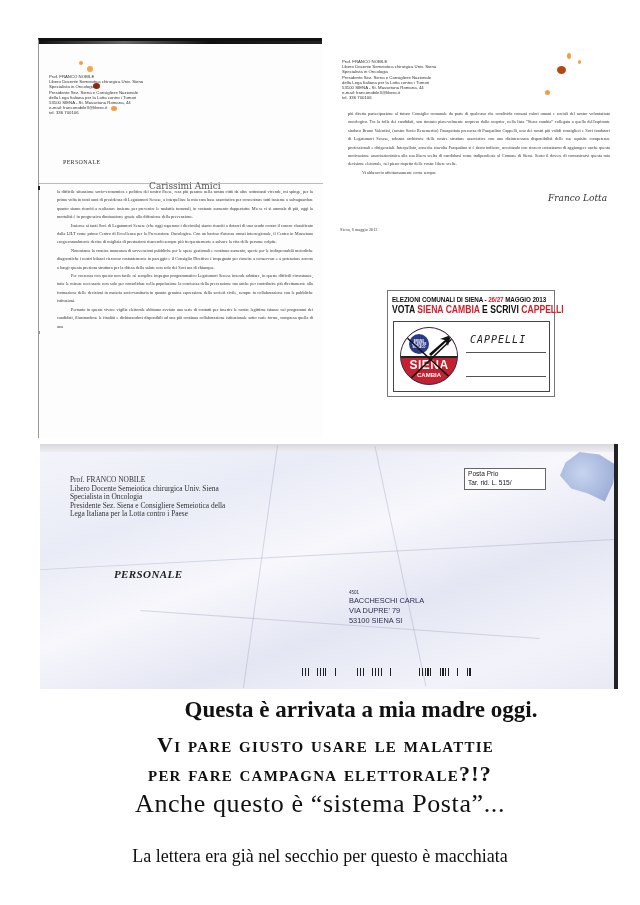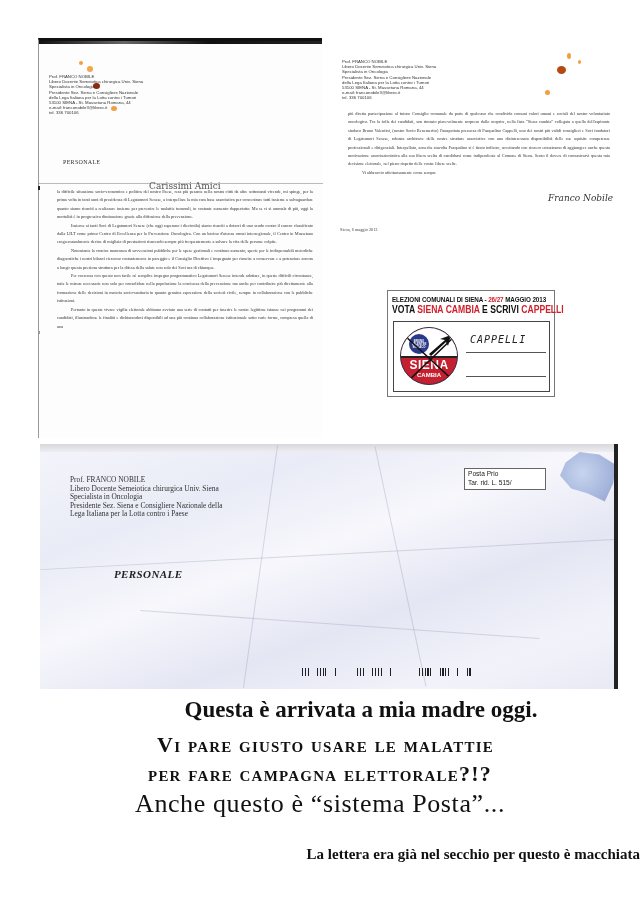--- a/index.html
+++ b/index.html
@@ -103,21 +103,21 @@
     .barcode { position: absolute; top: 224px; height: 8px; display: flex; gap: 1.6px; align-items: flex-end; }
     .barcode span { display: block; width: 1.2px; height: 8px; background: #222; }
     .barcode span.gap { background: transparent; width: 5px; }
 
     
     .caption { position: absolute; left: 0; width: 640px; text-align: center; font-family: "Liberation Serif", serif; color: #111; }
     .cap1 { top: 697px; font-size: 23px; font-weight: bold; margin-left: 41px; }
     .cap2 { top: 732px; font-size: 22px; font-weight: bold; font-variant: small-caps; letter-spacing: 1.2px; padding-left: 11px; }
     .cap3 { top: 761px; font-size: 22px; font-weight: bold; font-variant: small-caps; letter-spacing: 1.2px; }
     .cap4 { top: 789px; font-size: 26px; font-weight: normal; letter-spacing: .6px; }
-    .cap5 { top: 846px; font-size: 15px; font-weight: bold; text-align: right; }
+    .cap5 { top: 846px; font-size: 18px; font-weight: normal; }
   </style>
 </head>
 <body>
 
 <div class="page1">
   <div class="stain" style="left:40px;top:20px;width:4px;height:4px;background:#f0a040;"></div>
   <div class="stain" style="left:48px;top:25px;width:6px;height:6px;background:#f3a64a;"></div>
   <div class="stain" style="left:54px;top:42px;width:7px;height:6px;background:#8a2a10;"></div>
   <div class="stain" style="left:72px;top:65px;width:6px;height:5px;background:#f0a040;"></div>
 
@@ -161,21 +161,21 @@
     <div>della Lega Italiana per la Lotta contro i Tumori</div>
     <div>53100 SIENA - St. Massetana Romana, 44</div>
     <div>e-mail: franconobile3@libero.it</div>
     <div>tel. 336 700106</div>
   </div>
 
   <div class="body-text body2">
     <p class="noindent">più diretta partecipazione al futuro Consiglio comunale da parte di qualcuno che condivida comuni valori umani e sociali del nostro volontariato oncologico. Tra la folla dei candidati, son rimasto piacevolmente sorpreso dallo scoprire, nella lista “Siena cambia” collegata a quella dell'aspirante sindaco Bruno Valentini, (nostro Socio Benemerito) l'inaspettata presenza di Pasqualino Cappelli, uno dei nostri più validi consiglieri e Soci fondatori di Legatumori Senese, robusta architrave delle nostre strutture associative con una disinteressata disponibilità delle sue squisite competenze professionali e dirigenziali. Interpellato, anneche stavolta Pasqualino si è tirato indietro, accettando con sincero entusiasmo di aggiungere anche questa motivazione associazionistica alla sua libera scelta di candidarsi come indipendente al Comune di Siena. Sento il dovere di comunicarvi questa mia decisione elettorale, nel pieno rispetto delle vostre libere scelte.</p>
     <p>Vi abbraccio affettuosamente come sempre</p>
   </div>
-  <div class="signature">Franco Nobile</div>
+  <div class="signature">Franco Lotta</div>
   <div class="dateline">Siena, 6 maggio 2013</div>
 </div>
 
 <div class="flyer">
   <div class="fly-l1">
     <span>ELEZIONI COMUNALI DI SIENA - </span><span class="red">26/27</span><span> MAGGIO 2013</span>
   </div>
   <div class="fly-l2">
     <span>VOTA </span><span class="red">SIENA CAMBIA</span><span> E SCRIVI </span><span class="red">CAPPELLI</span>
   </div>
@@ -204,32 +204,38 @@
   <div class="env-top-strip"></div>
   <div class="env-crease" style="left:220px;top:0;width:1px;height:245px;transform:rotate(8deg);"></div>
   <div class="env-crease" style="left:0;top:110px;width:578px;height:1px;transform:rotate(-3deg);"></div>
   <div class="env-crease" style="left:360px;top:0;width:1px;height:245px;transform:rotate(-12deg);"></div>
   <div class="env-crease" style="left:100px;top:180px;width:400px;height:1px;transform:rotate(4deg);"></div>
 
   <div class="sender">
     <div>Prof. FRANCO NOBILE</div>
     <div>Libero Docente Semeiotica chirurgica Univ. Siena</div>
     <div>Specialista in Oncologia</div>
-    <div>Presidente Sez. Siena e Consigliere Nazionale della</div>
+    <div>Presidente Sez. Siena e Consigliere Semeiotica della</div>
     <div>Lega Italiana per la Lotta  contro i Paese</div>
   </div>
 
   <div class="env-personale">PERSONALE</div>
 
   <div class="postage">
     <div>Posta Prio</div>
     <div>Tar. rid. L. 515/</div>
   </div>
   <div class="torn"></div>
 
+  <div class="recipient">
+    <div class="code">4501</div>
+    <div>BACCHESCHI CARLA</div>
+    <div>VIA DUPRE' 79</div>
+    <div>53100 SIENA SI</div>
+  </div>
 
   <div class="barcode" style="left:262px;">
     <span></span>
       <span></span>
       <span></span>
       <span class="gap"></span>
       <span></span>
       <span></span>
       <span></span>
       <span></span>

